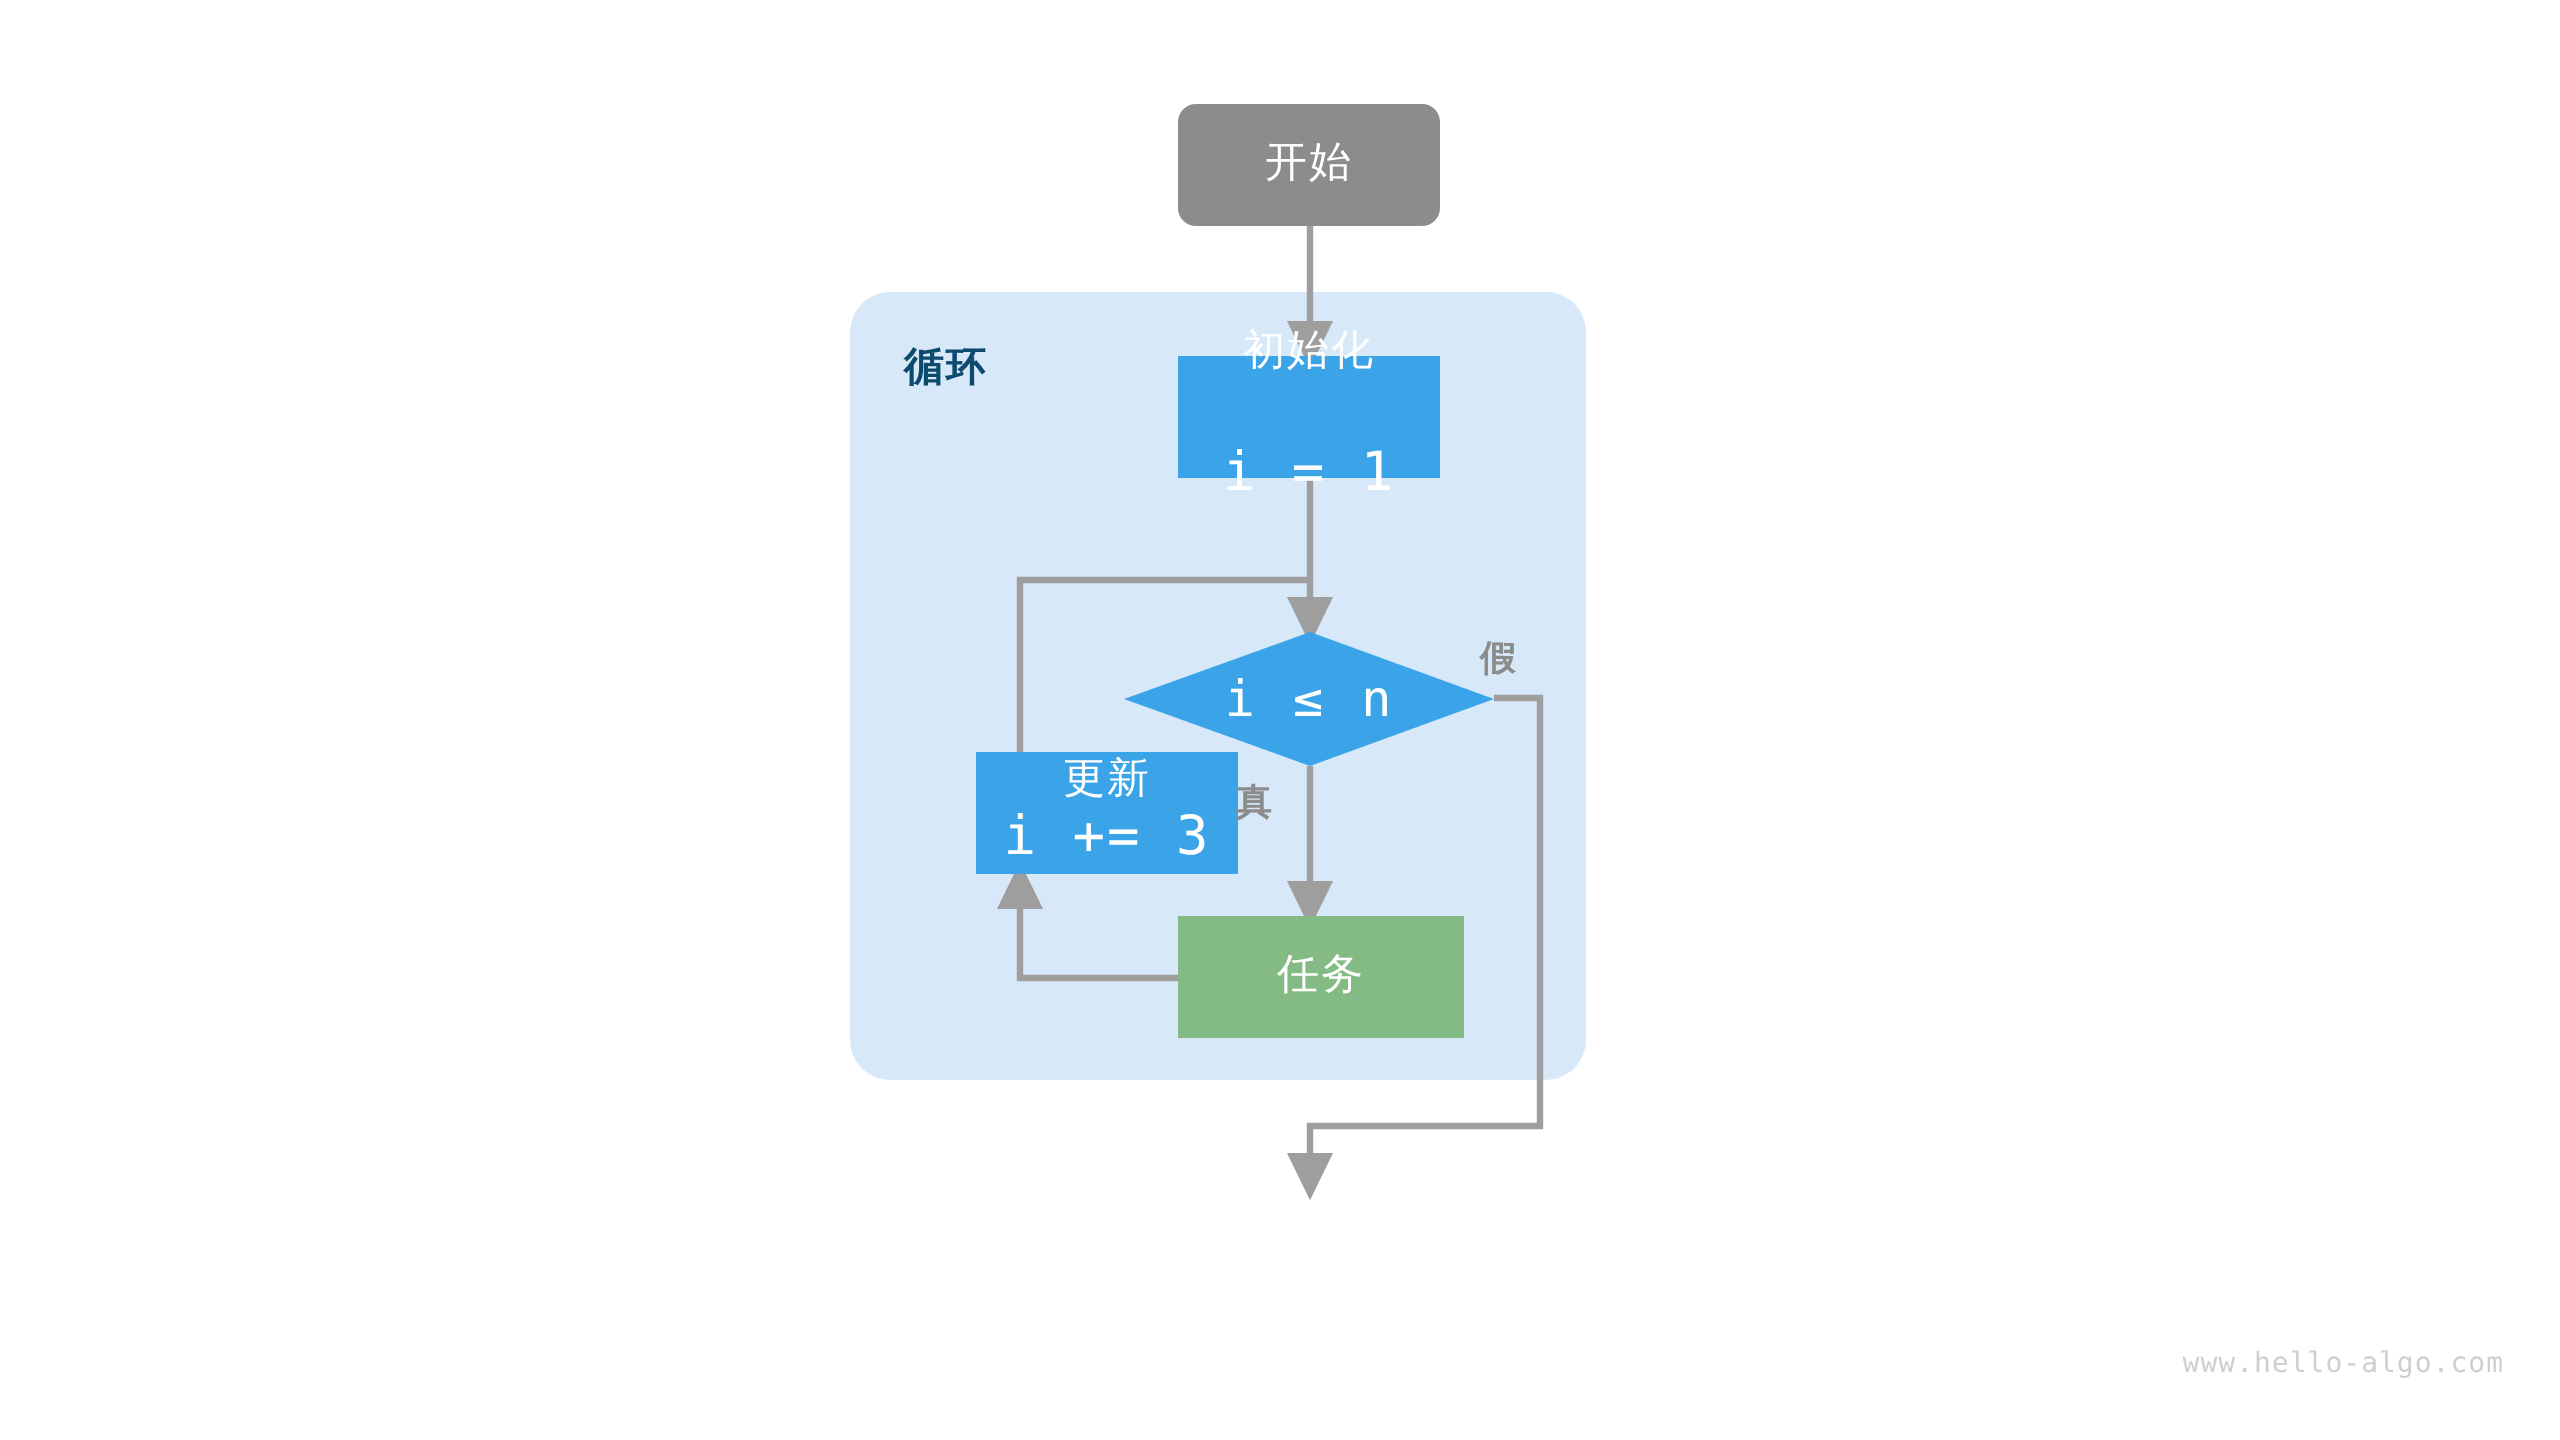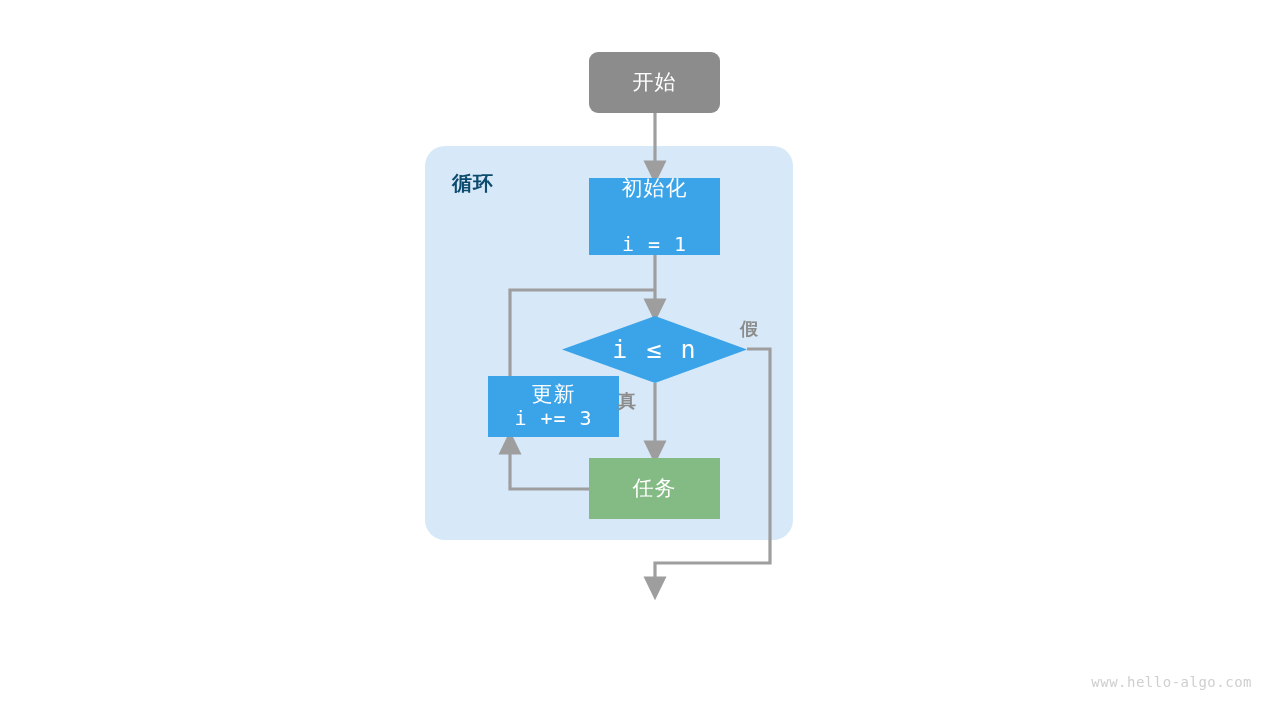--- a/index.html
+++ b/index.html
@@ -39,21 +39,21 @@
     text-align: center;
     line-height: 1.18;
   }
   .node .cn {
     font-family: "Liberation Sans", sans-serif;
     font-size: 21px;
     letter-spacing: 1px;
   }
   .node .code {
     font-family: "DejaVu Sans Mono", monospace;
-    font-size: 20px;
+    font-size: 27px;
     letter-spacing: 1px;
   }
 
   .terminal {
     background: #8c8c8c;
     border-radius: 9px;
     text-align: center;
   }
   .process {
     background: #3ba3e8;
@@ -78,23 +78,23 @@
     top: 170px;
     color: #0c4a6e;
     font-size: 20px;
     font-weight: bold;
     letter-spacing: 1px;
     font-family: "Liberation Sans", sans-serif;
   }
 
   
   #node-start  { left: 589px; top: 52px;  width: 131px; height: 61px; }
-  #node-init   { left: 589px; top: 178px; width: 131px; height: 77px; gap: 32px; }
+  #node-init   { left: 589px; top: 178px; width: 131px; height: 61px; gap: 32px; }
   #node-update { left: 444px; top: 376px; width: 131px; height: 61px; margin-left: 44px; }
-  #node-task   { left: 589px; top: 458px; width: 131px; height: 61px; }
+  #node-task   { left: 589px; top: 458px; width: 143px; height: 61px; }
   #node-end    { left: 589px; top: 594px; width: 131px; height: 61px; }
 
   
   #node-cond-label {
     position: absolute;
     left: 562px;
     top: 316px;
     width: 186px;
     height: 67px;
     display: flex;

